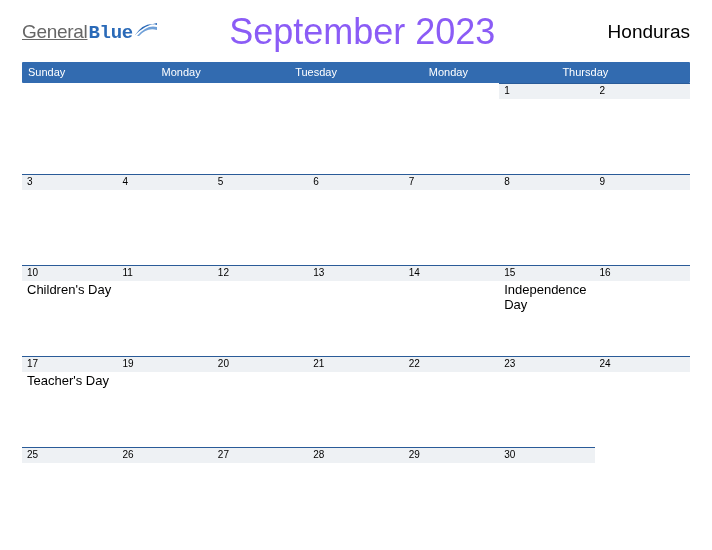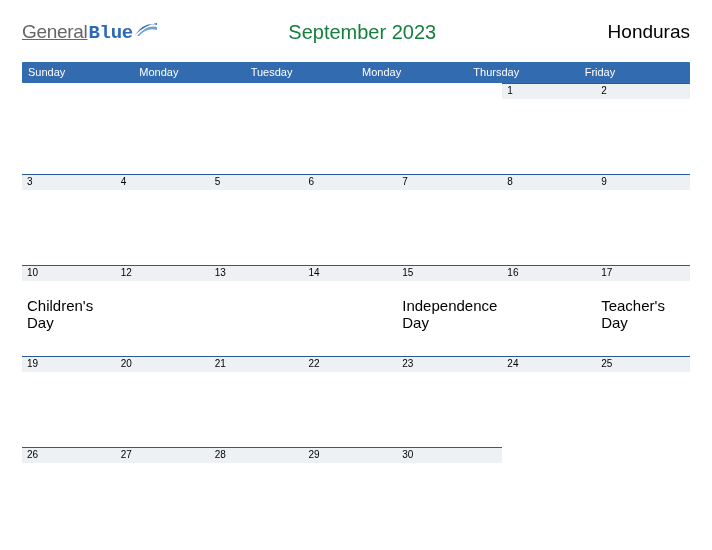--- a/index.html
+++ b/index.html
@@ -29,32 +29,32 @@
   .logo .blue { color: #2a6ab8; font-weight: 600; margin-left: 1px; font-family: Liberation Mono, monospace; }
   .logo-arc {
     position: relative;
     width: 22px;
     height: 18px;
     margin-left: 2px;
     align-self: center;
     top: -2px;
   }
   .title {
-    font-size: 20px;
+    font-size: 36px;
     font-weight: 400;
-    color: #15803d;
+    color: #8b5cf6;
     margin-left: -40px;
   }
   .region {
     font-size: 19px;
     color: #000;
   }
   .weekhead {
     display: grid;
-    grid-template-columns: repeat(6, 1fr);
+    grid-template-columns: repeat(5, 1fr);
     background: #326bb0;
     border-radius: 1px;
     height: 21px;
     margin-top: 6px;
   }
   .weekhead div {
     color: #fff;
     font-size: 11px;
     padding: 4px 6px 0 6px;
   }
@@ -69,23 +69,23 @@
     position: relative;
   }
   .daybar {
     background: #eef1f4;
     height: 15px;
     font-size: 10px;
     color: #000;
     padding: 1px 5px 0 5px;
   }
   .event {
-    font-size: 15px;
-    color: #000;
-    padding: 16px 5px 0 5px;
+    font-size: 13px;
+    color: #000;
+    padding: 1px 5px 0 5px;
   }
   .cell.blank {
     border-top: 1px solid transparent;
   }
 </style>
 </head>
 <body>
 
 <div class="container">
   <div class="header">
@@ -144,20 +144,23 @@
         <div class="daybar">8</div>
       </div>
       <div class="cell">
         <div class="daybar">9</div>
       </div>
       <div class="cell">
         <div class="daybar">10</div>
         <div class="event">Children's Day</div>
       </div>
       <div class="cell">
+        <div class="daybar">11</div>
+      </div>
+      <div class="cell">
         <div class="daybar">12</div>
       </div>
       <div class="cell">
         <div class="daybar">13</div>
       </div>
       <div class="cell">
         <div class="daybar">14</div>
       </div>
       <div class="cell">
         <div class="daybar">15</div>

